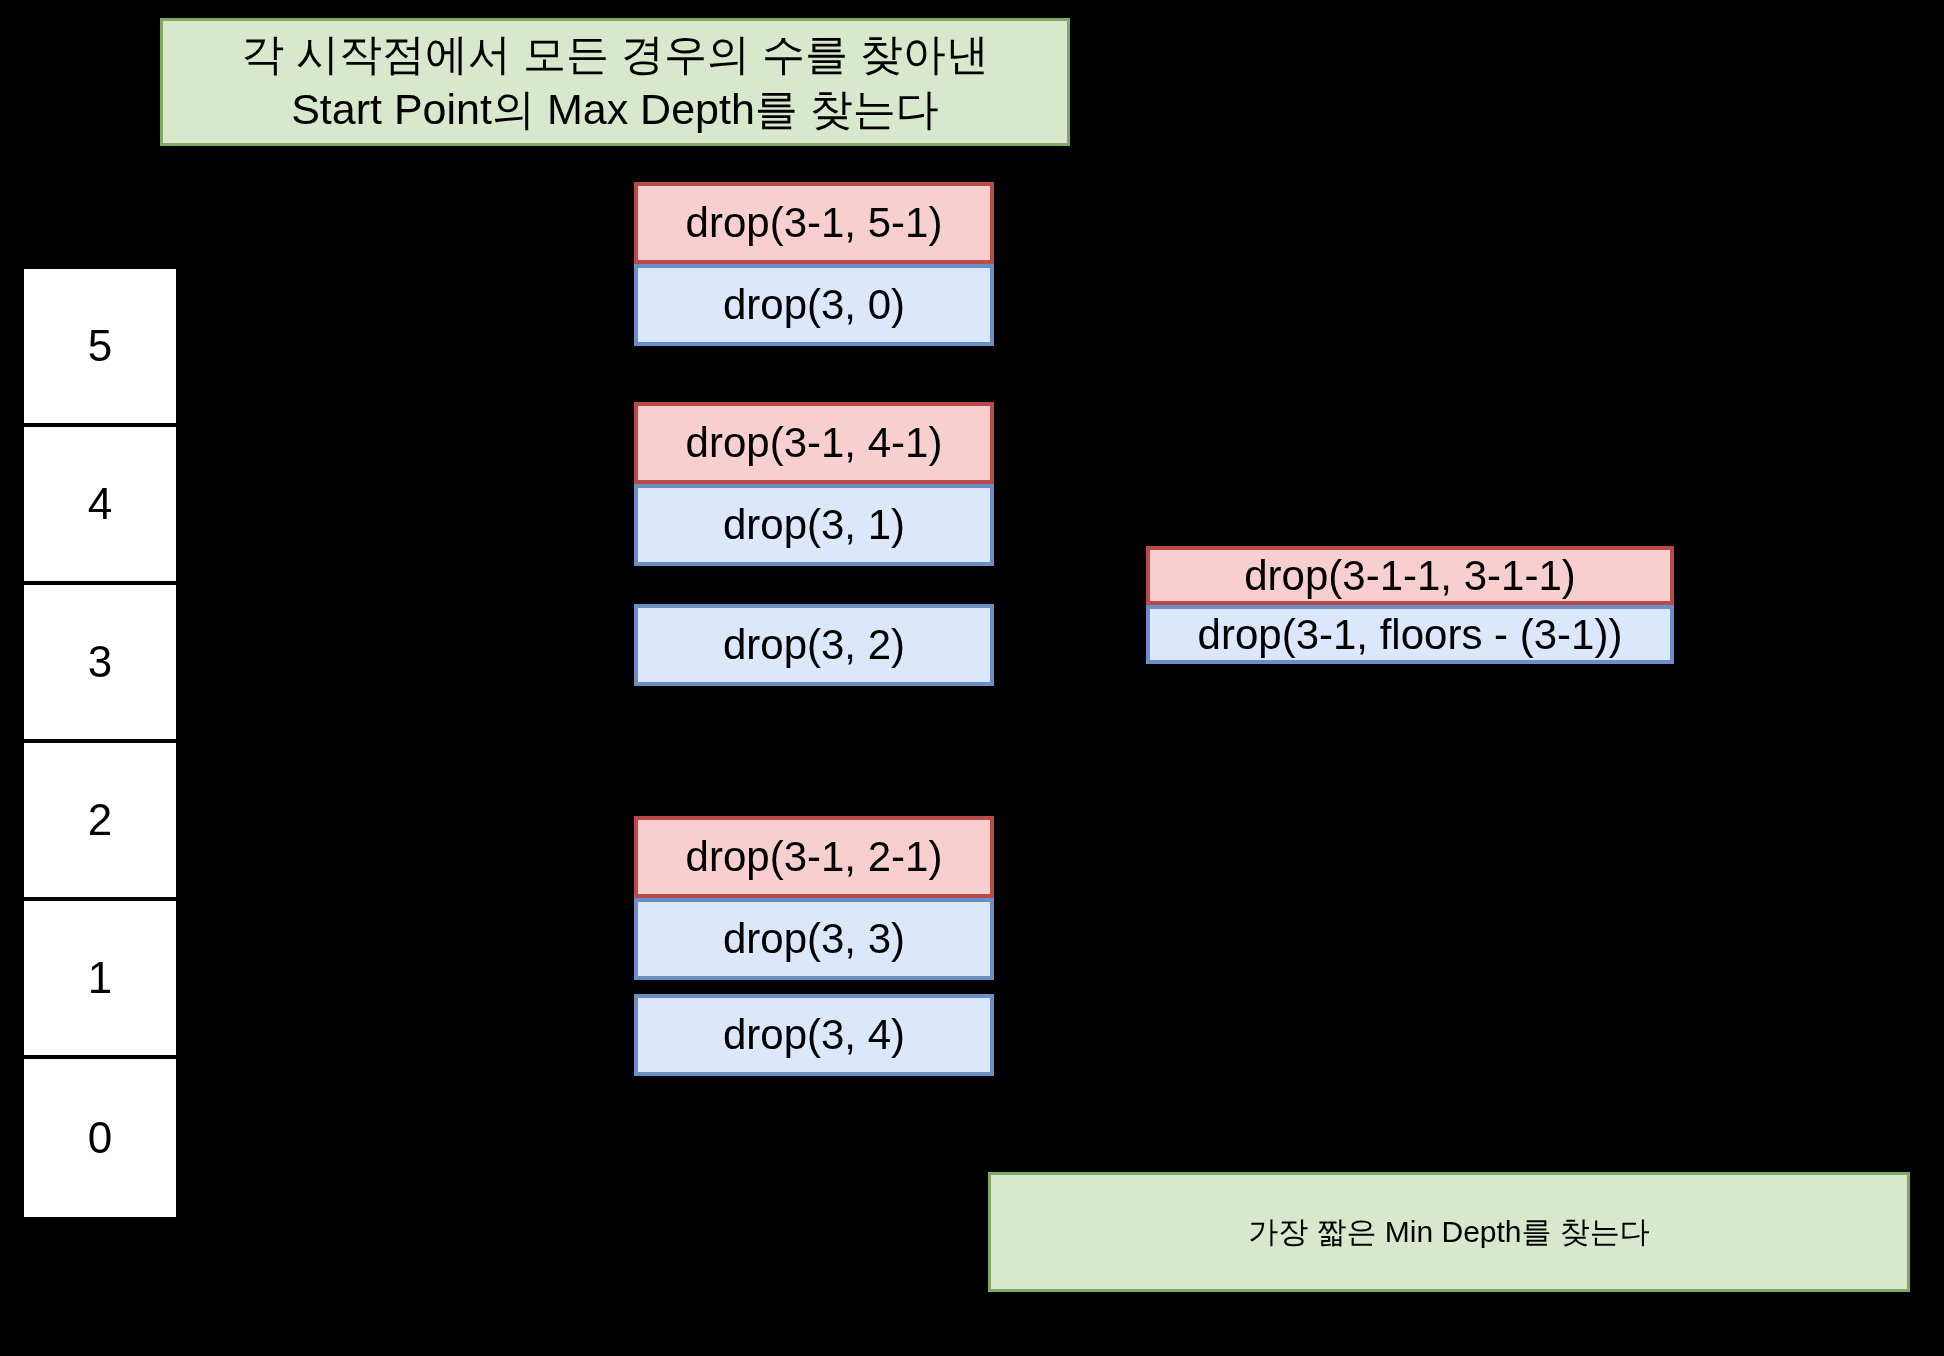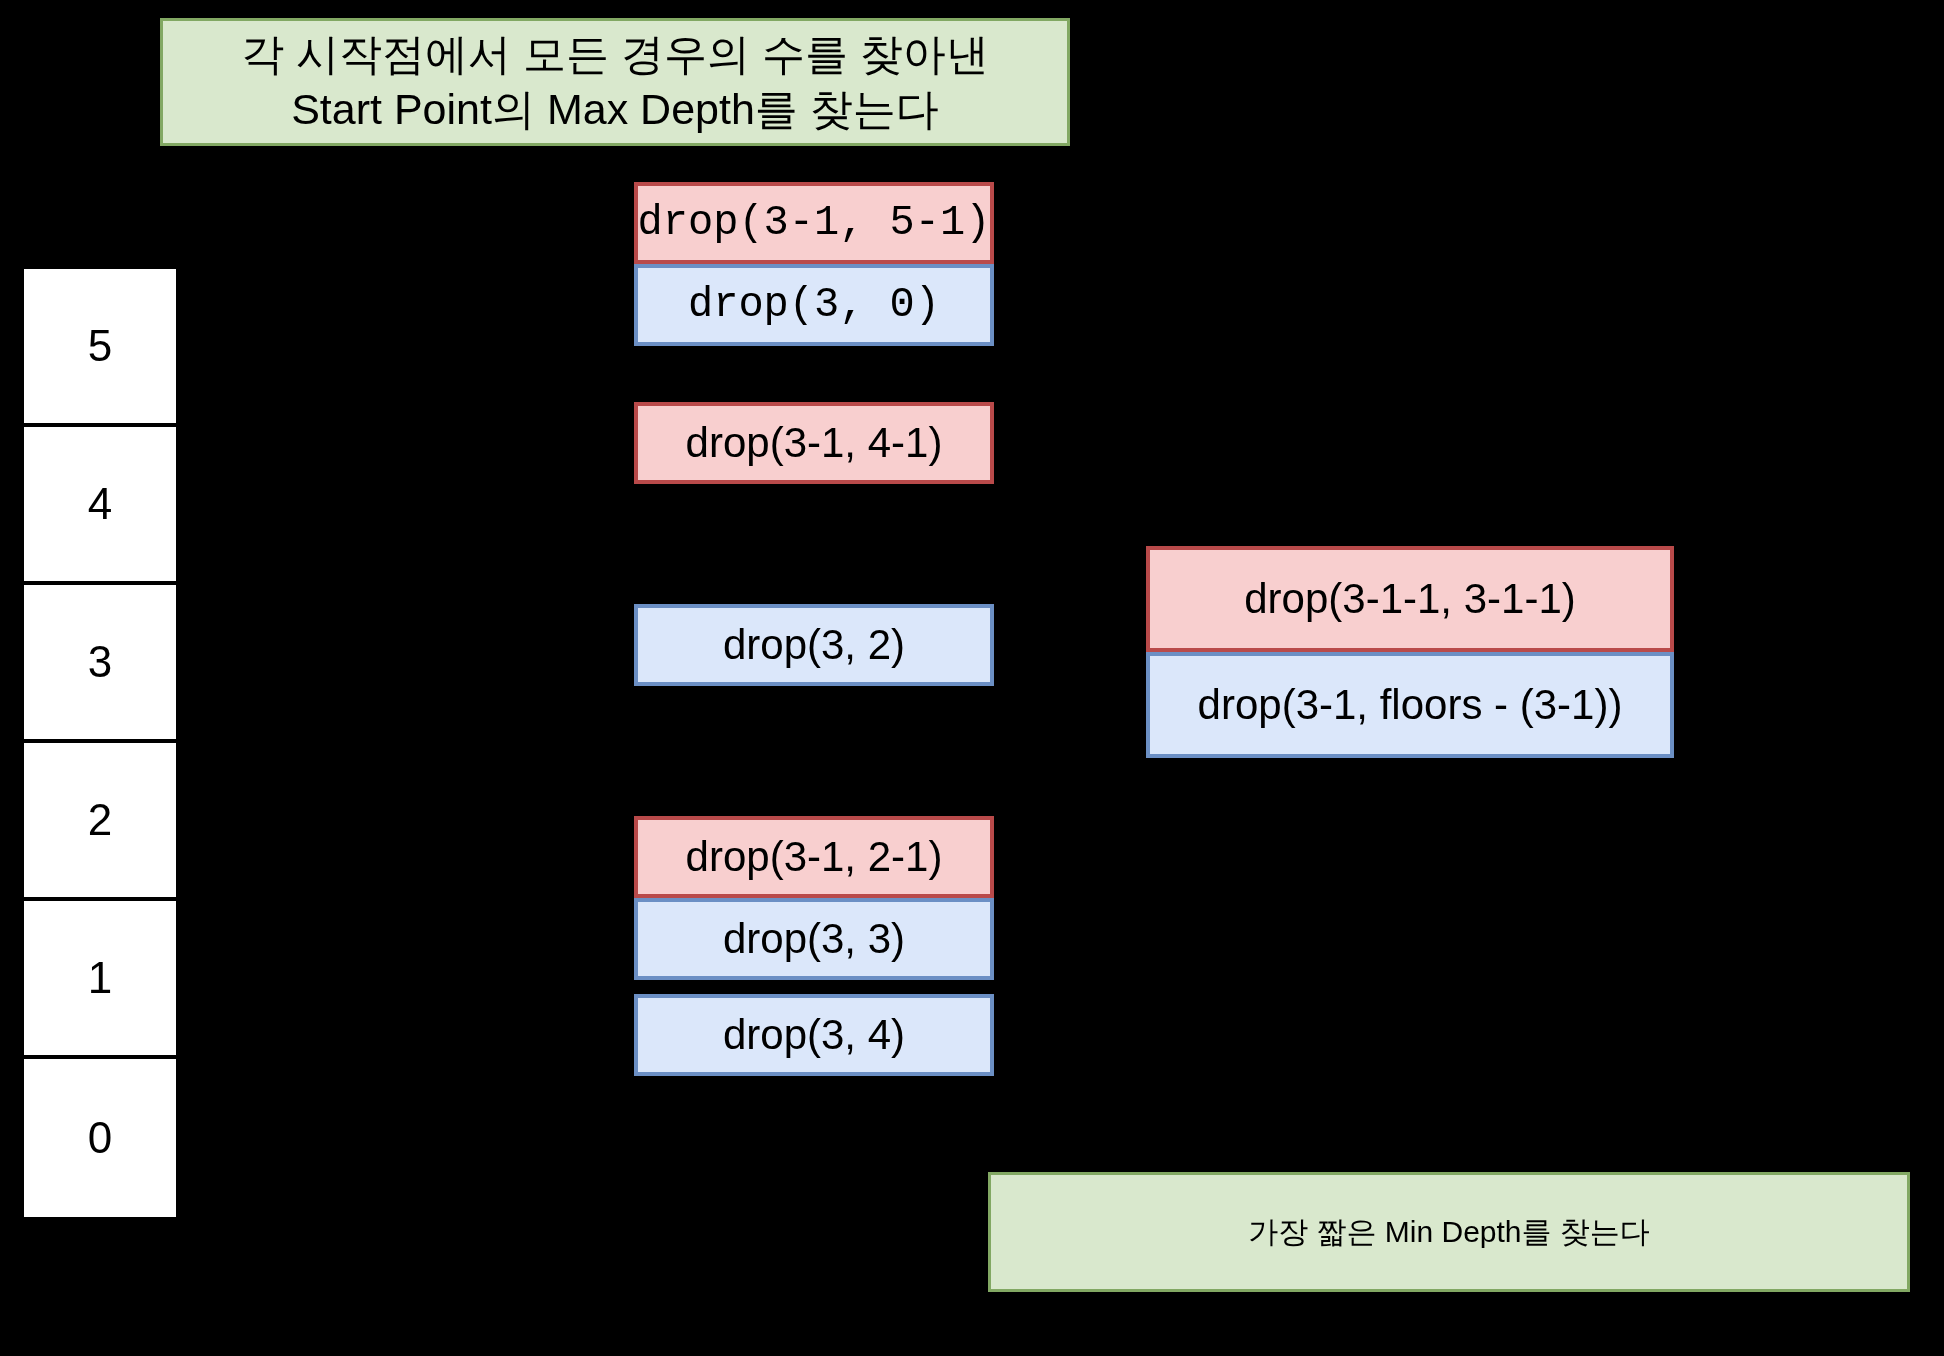--- a/index.html
+++ b/index.html
@@ -89,29 +89,29 @@
   }
   .call-box.blue {
     background: #dbe7fa;
     border: 4px solid #6b8fc4;
   }
 
   
   .mid { left: 634px; width: 360px; }
   .mid .call-box { height: 82px; }
 
-  #grp-m1 { top: 182px; font-family: Liberation Mono, monospace; }
+  #grp-m1 { top: 182px; }
   #grp-m2 { top: 402px; border-radius: 10px; }
   #grp-m3 { top: 604px; }
   #grp-m4 { top: 816px; }
   #grp-m5 { top: 994px; }
 
   
   .right { left: 1146px; width: 528px; }
-  .right .call-box { height: 106px; }
+  .right .call-box { height: 59px; }
   #grp-r1 { top: 546px; }
 </style>
 </head>
 <body>
 
 <div class="note-box" id="note-top">각 시작점에서 모든 경우의 수를 찾아낸
 Start Point의 Max Depth를 찾는다</div>
 
 <div id="floors-column">
   <div class="floor-cell">5</div>
@@ -122,20 +122,21 @@
   <div class="floor-cell">0</div>
 </div>
 
 <div class="stack-group mid" id="grp-m1">
   <div class="call-box pink">drop(3-1, 5-1)</div>
   <div class="call-box blue">drop(3, 0)</div>
 </div>
 
 <div class="stack-group mid" id="grp-m2">
   <div class="call-box pink">drop(3-1, 4-1)</div>
+  <div class="call-box blue">drop(3, 1)</div>
 </div>
 
 <div class="stack-group mid" id="grp-m3">
   <div class="call-box blue">drop(3, 2)</div>
 </div>
 
 <div class="stack-group mid" id="grp-m4">
   <div class="call-box pink">drop(3-1, 2-1)</div>
   <div class="call-box blue">drop(3, 3)</div>
 </div>

